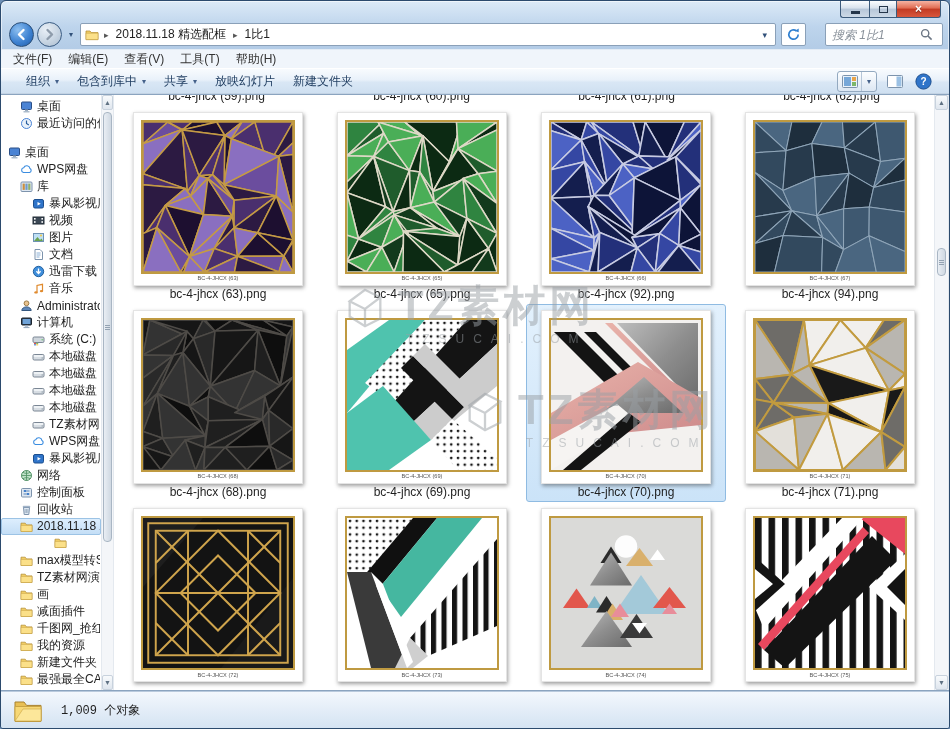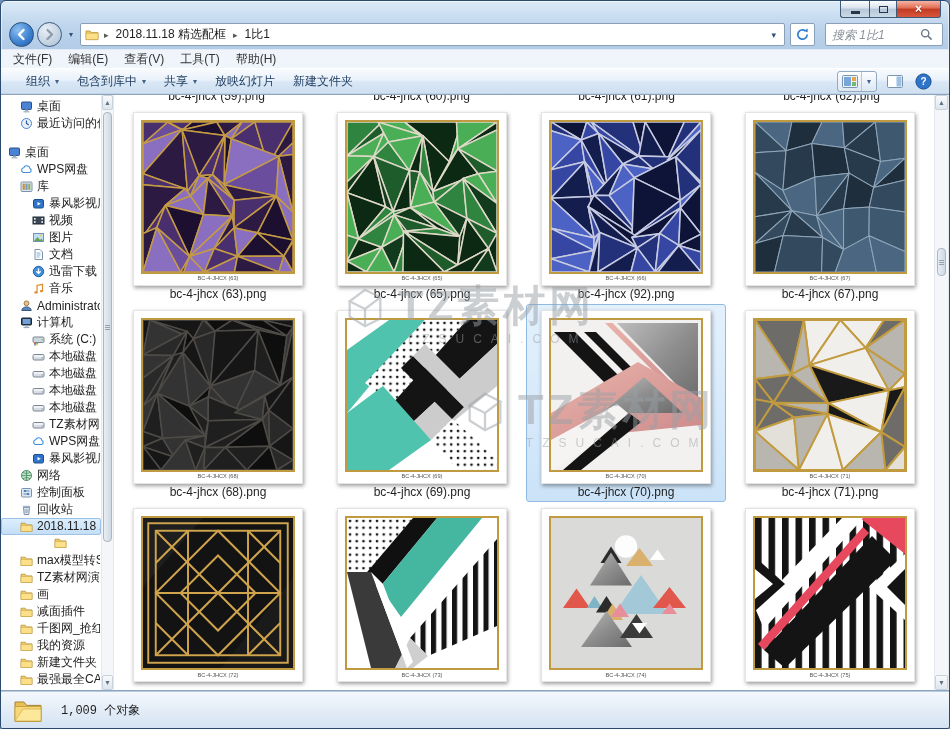--- a/index.html
+++ b/index.html
@@ -29,21 +29,21 @@
   .navbtn.fwd{background:radial-gradient(circle at 35% 30%,#eef3f8,#c6d3e0 60%,#a9bacb);opacity:.9;}
   .nav-chevron{width:12px;height:20px;display:flex;align-items:center;justify-content:center;color:#31517a;font-size:8px;}
   .crumbbar{flex:1;height:23px;background:#fff;border:1px solid #8aa0b8;border-radius:2px;display:flex;align-items:center;
     padding:0 4px;font-size:12px;color:#222;overflow:hidden;}
   .crumb-sep{color:#555;font-size:9px;padding:0 5px;}
   .crumb-item{white-space:nowrap;padding:1px 2px;}
   .crumb-tail{margin-left:auto;color:#31517a;font-size:9px;padding:0 4px;}
   .refreshbtn{width:25px;height:23px;background:#fff;border:1px solid #8aa0b8;border-radius:2px;display:flex;
     align-items:center;justify-content:center;margin-left:2px;}
   .searchbox{width:118px;height:23px;background:#fff;border:1px solid #8aa0b8;border-radius:2px;display:flex;
-    align-items:center;margin-left:7px;padding:0 4px;}
+    align-items:center;margin-left:16px;padding:0 4px;}
   .searchbox input{border:none;outline:none;width:90px;font-size:12px;font-style:italic;color:#777;background:transparent;
     font-family:"Liberation Sans","DejaVu Sans",sans-serif;}
   .searchbox input::placeholder{color:#8a929b;font-style:italic;}
 
   
   .menubar{height:19px;background:#f0f5fb;border-top:1px solid #e2ebf5;display:flex;align-items:center;
     padding-left:4px;font-size:12px;color:#333;flex:0 0 auto;}
   .menu-item{padding:17px 8px;}
 
   
@@ -881,21 +881,21 @@
                     <polygon points="0.0,81.0 18.8,75.6 13.0,100.0 0.0,100.0" fill="#1e2e3d" stroke="#8fa5b8" stroke-width="0.7" stroke-linejoin="round"></polygon>
                     <polygon points="18.8,75.6 45.1,77.0 44.4,100.0 13.0,100.0" fill="#32495e" stroke="#8fa5b8" stroke-width="0.7" stroke-linejoin="round"></polygon>
                     <polygon points="45.1,77.0 59.0,85.1 53.6,100.0 44.4,100.0" fill="#32495e" stroke="#8fa5b8" stroke-width="0.7" stroke-linejoin="round"></polygon>
                     <polygon points="59.0,85.1 76.0,75.9 80.9,100.0 53.6,100.0" fill="#4a6680" stroke="#8fa5b8" stroke-width="0.7" stroke-linejoin="round"></polygon>
                     <polygon points="76.0,75.9 100.0,86.3 100.0,100.0 80.9,100.0" fill="#4a6680" stroke="#8fa5b8" stroke-width="0.7" stroke-linejoin="round"></polygon>
                   </svg>
                 </div>
               </div>
               <div class="mat-caption">BC-4-JHCX (67)</div>
             </div>
-            <div class="file-label">bc-4-jhcx (67).png</div>
+            <div class="file-label">bc-4-jhcx (94).png</div>
           </div>
           <div class="tile">
             <div class="mat">
               <div class="frame">
                 <div class="art">
                   <svg class="art" viewBox="0 0 100 100" preserveAspectRatio="none">
                     <defs>
                       <pattern id="dt4" width="4.5" height="4.5" patternUnits="userSpaceOnUse">
                         <rect width="4.5" height="4.5" fill="#fff"></rect>
                         <circle cx="2" cy="2" r="0.9" fill="#161616"></circle>

